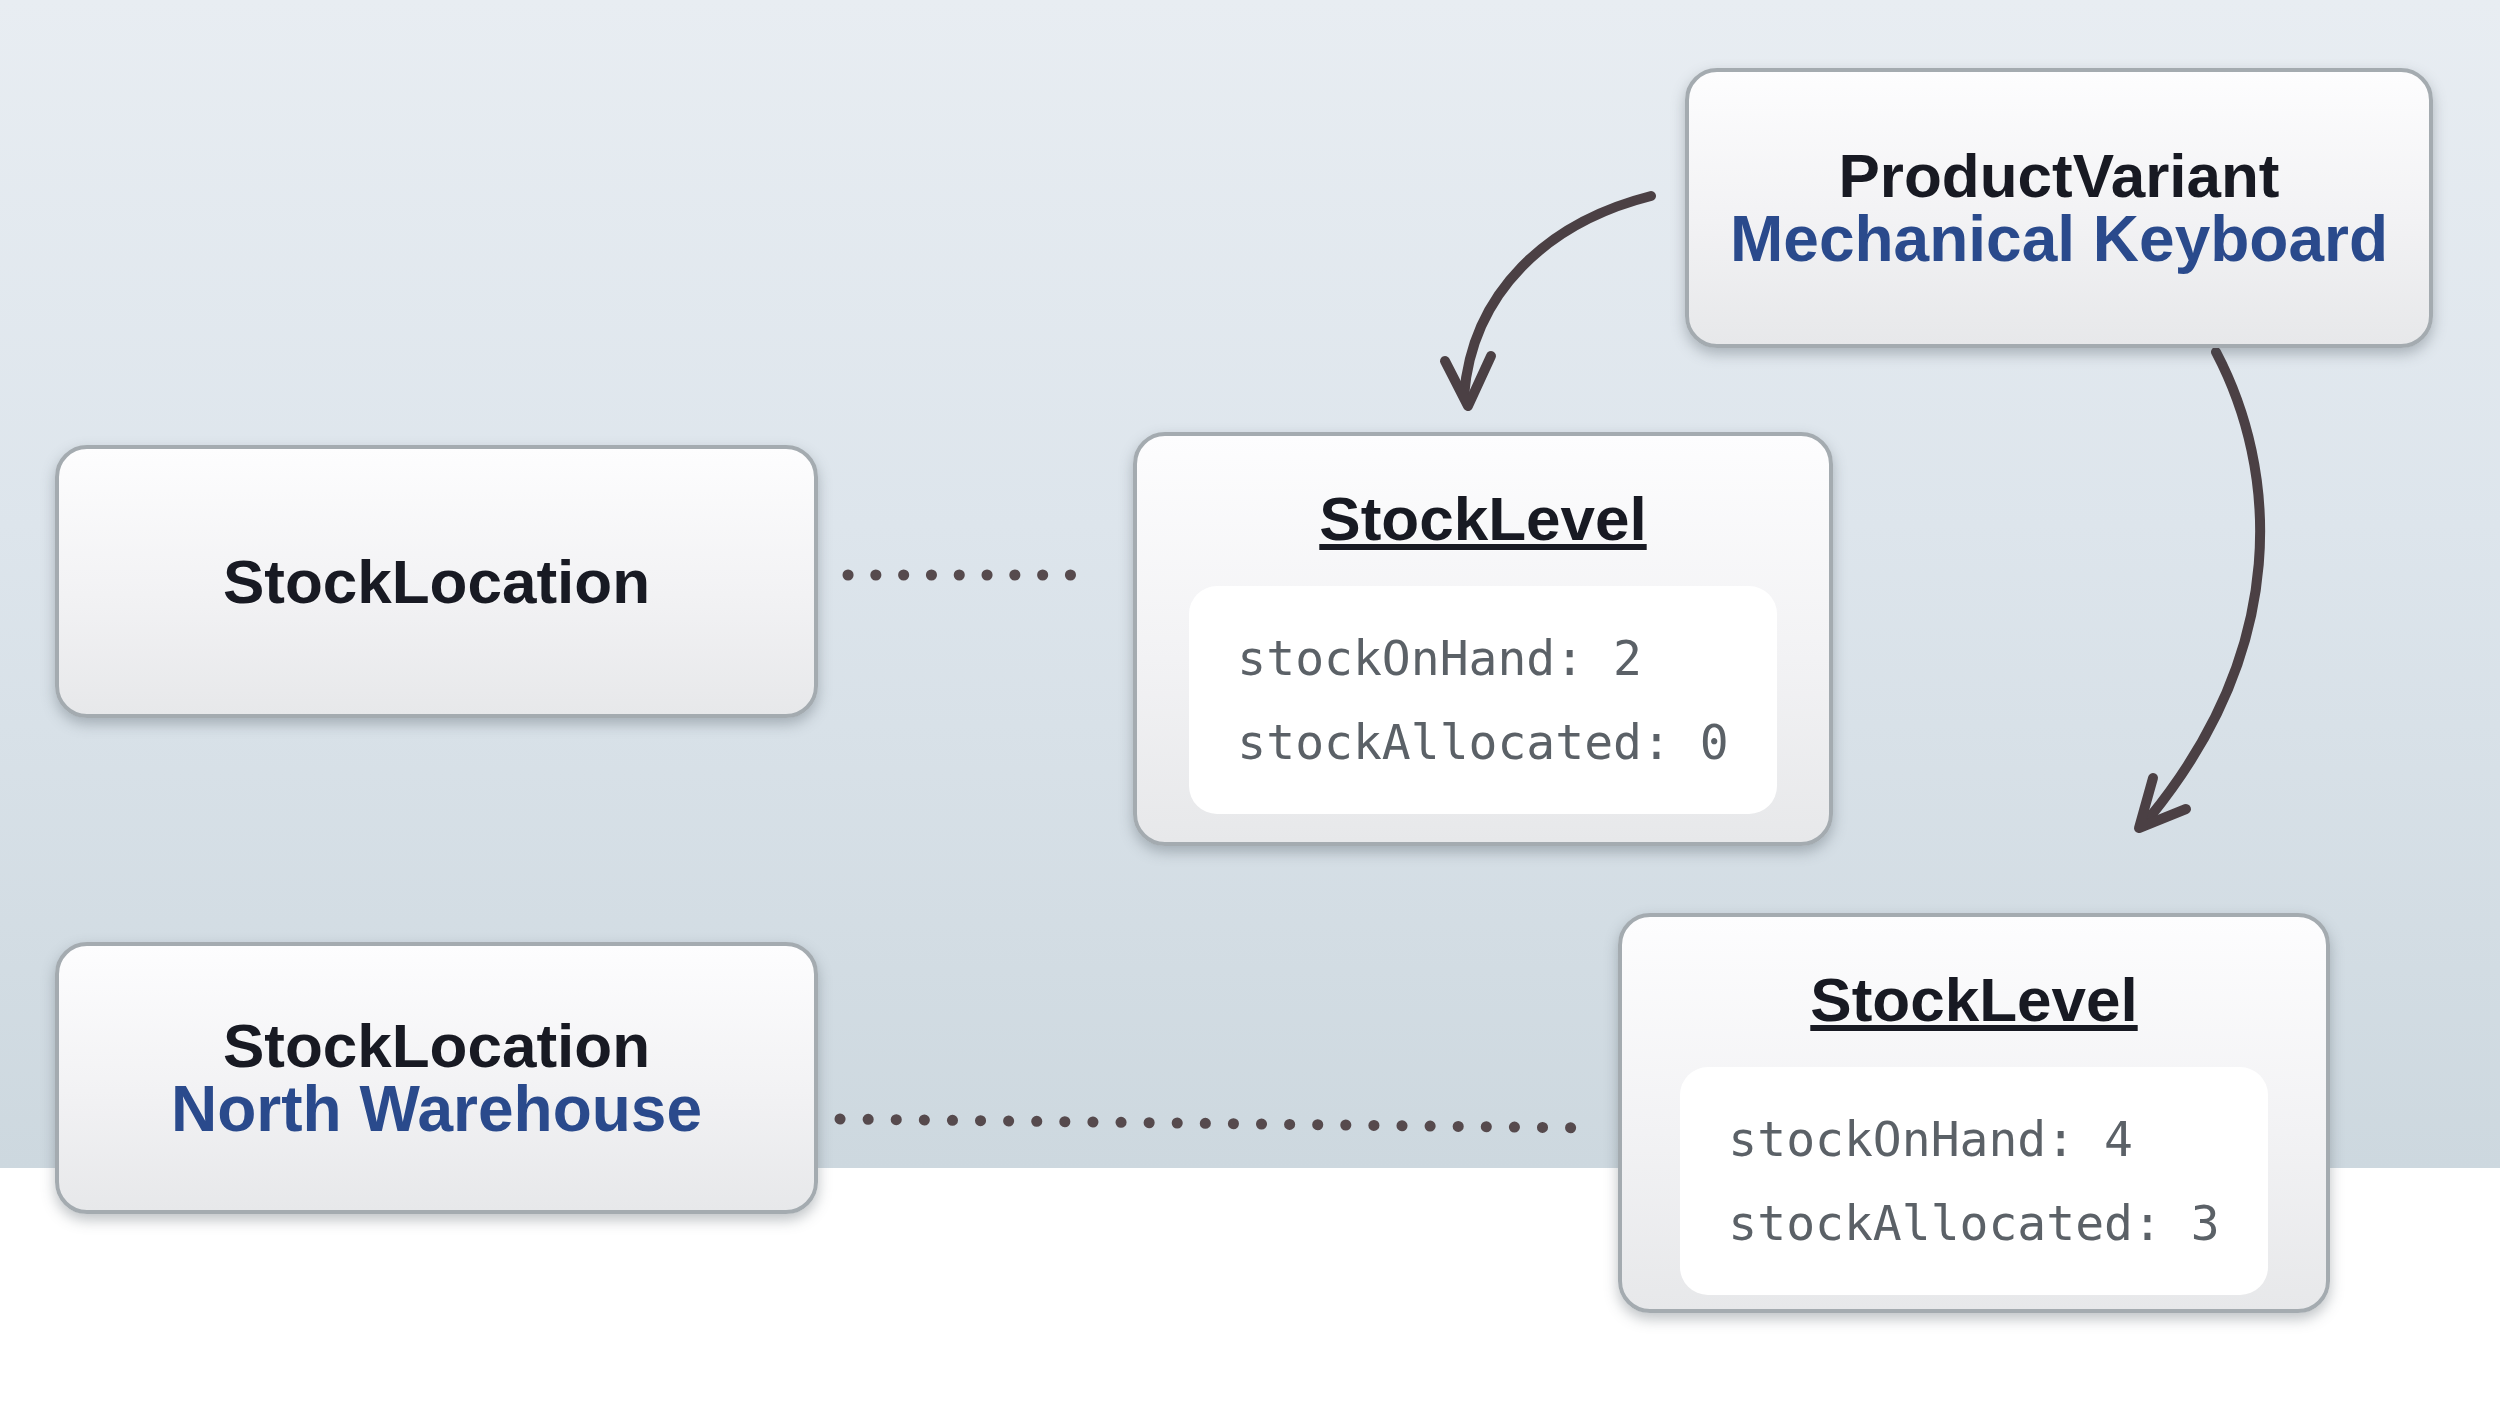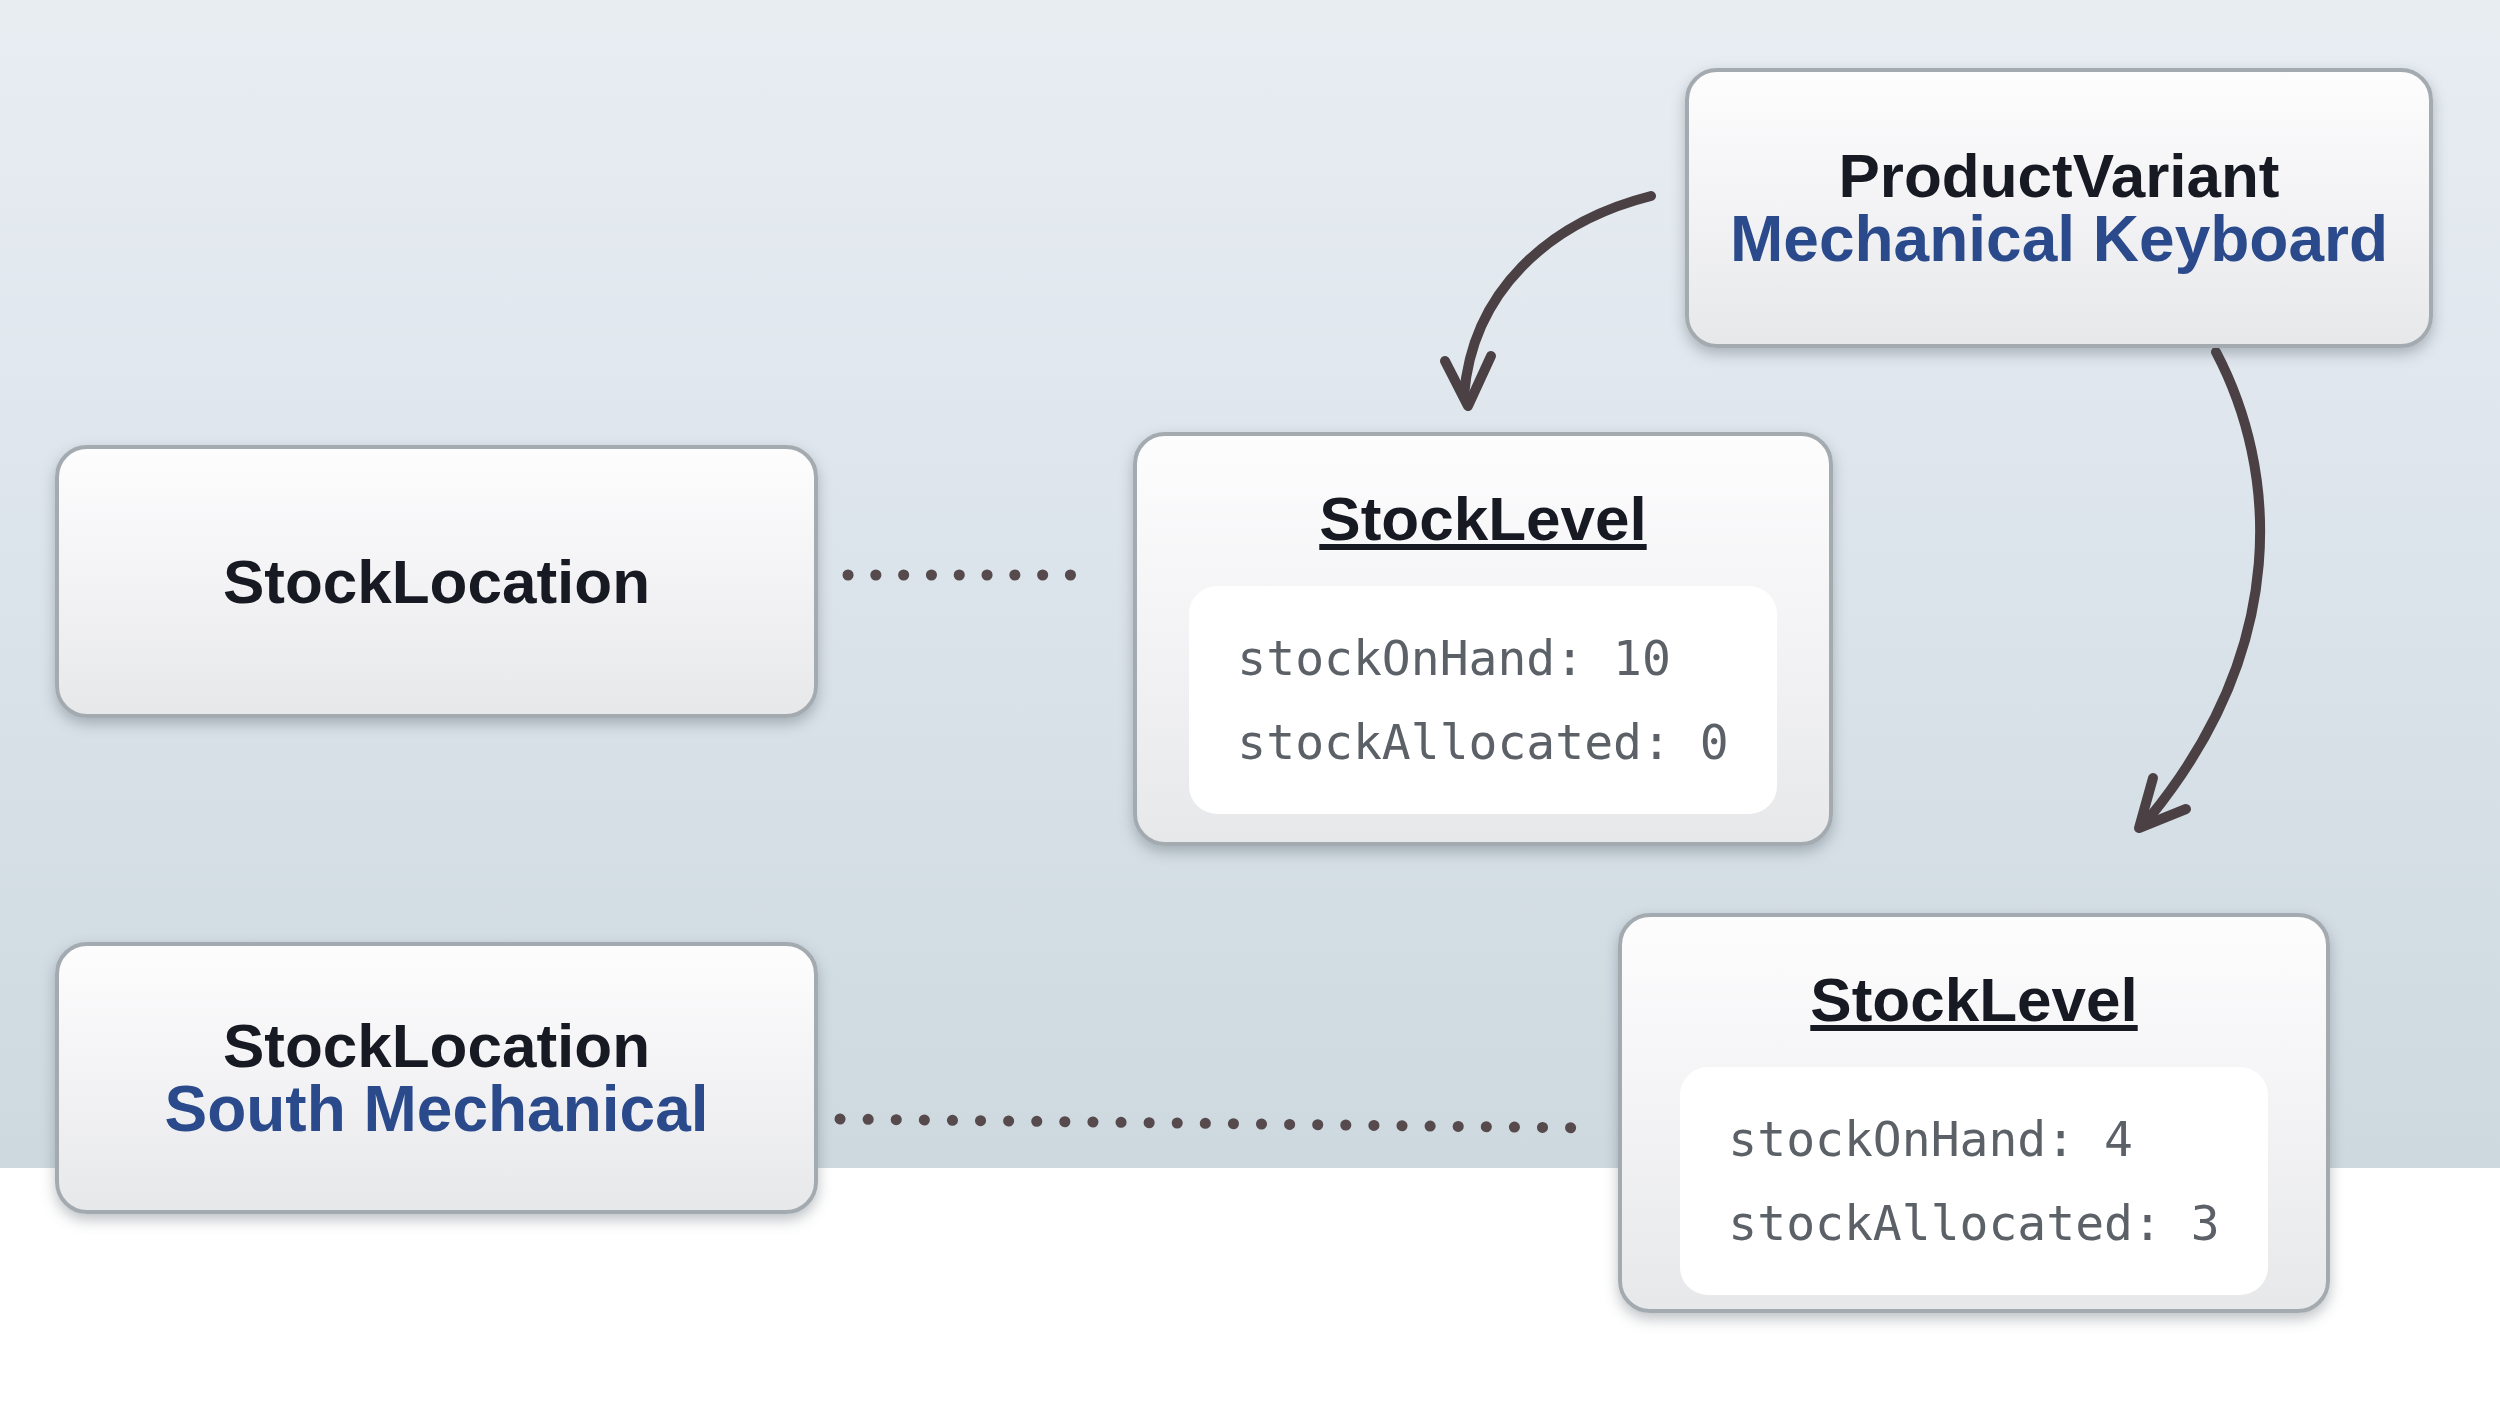--- a/index.html
+++ b/index.html
@@ -80,28 +80,28 @@
     <div class="instance">Mechanical Keyboard</div>
   </div>
 
   <div class="node" id="node-stock-location-north">
     <div class="entity">StockLocation</div>
   </div>
 
   <div class="node level" id="node-stock-level-north">
     <div class="entity">StockLevel</div>
     <div class="code-card">
-      <div class="code-line">stockOnHand: 10</div>
+      <div class="code-line">stockOnHand: 2</div>
       <div class="code-line">stockAllocated: 0</div>
     </div>
   </div>
 
   <div class="node" id="node-stock-location-south">
     <div class="entity">StockLocation</div>
-    <div class="instance">South Mechanical</div>
+    <div class="instance">North Warehouse</div>
   </div>
 
   <div class="node level" id="node-stock-level-south">
     <div class="entity">StockLevel</div>
     <div class="code-card">
       <div class="code-line">stockOnHand: 4</div>
       <div class="code-line">stockAllocated: 3</div>
     </div>
   </div>
 

